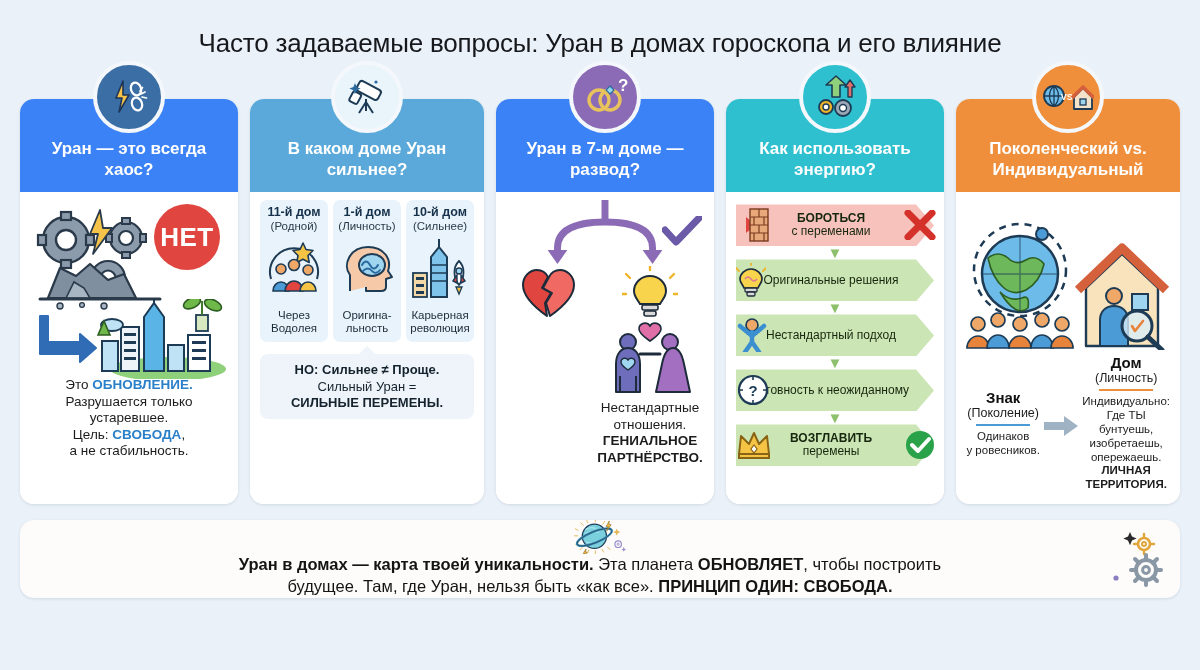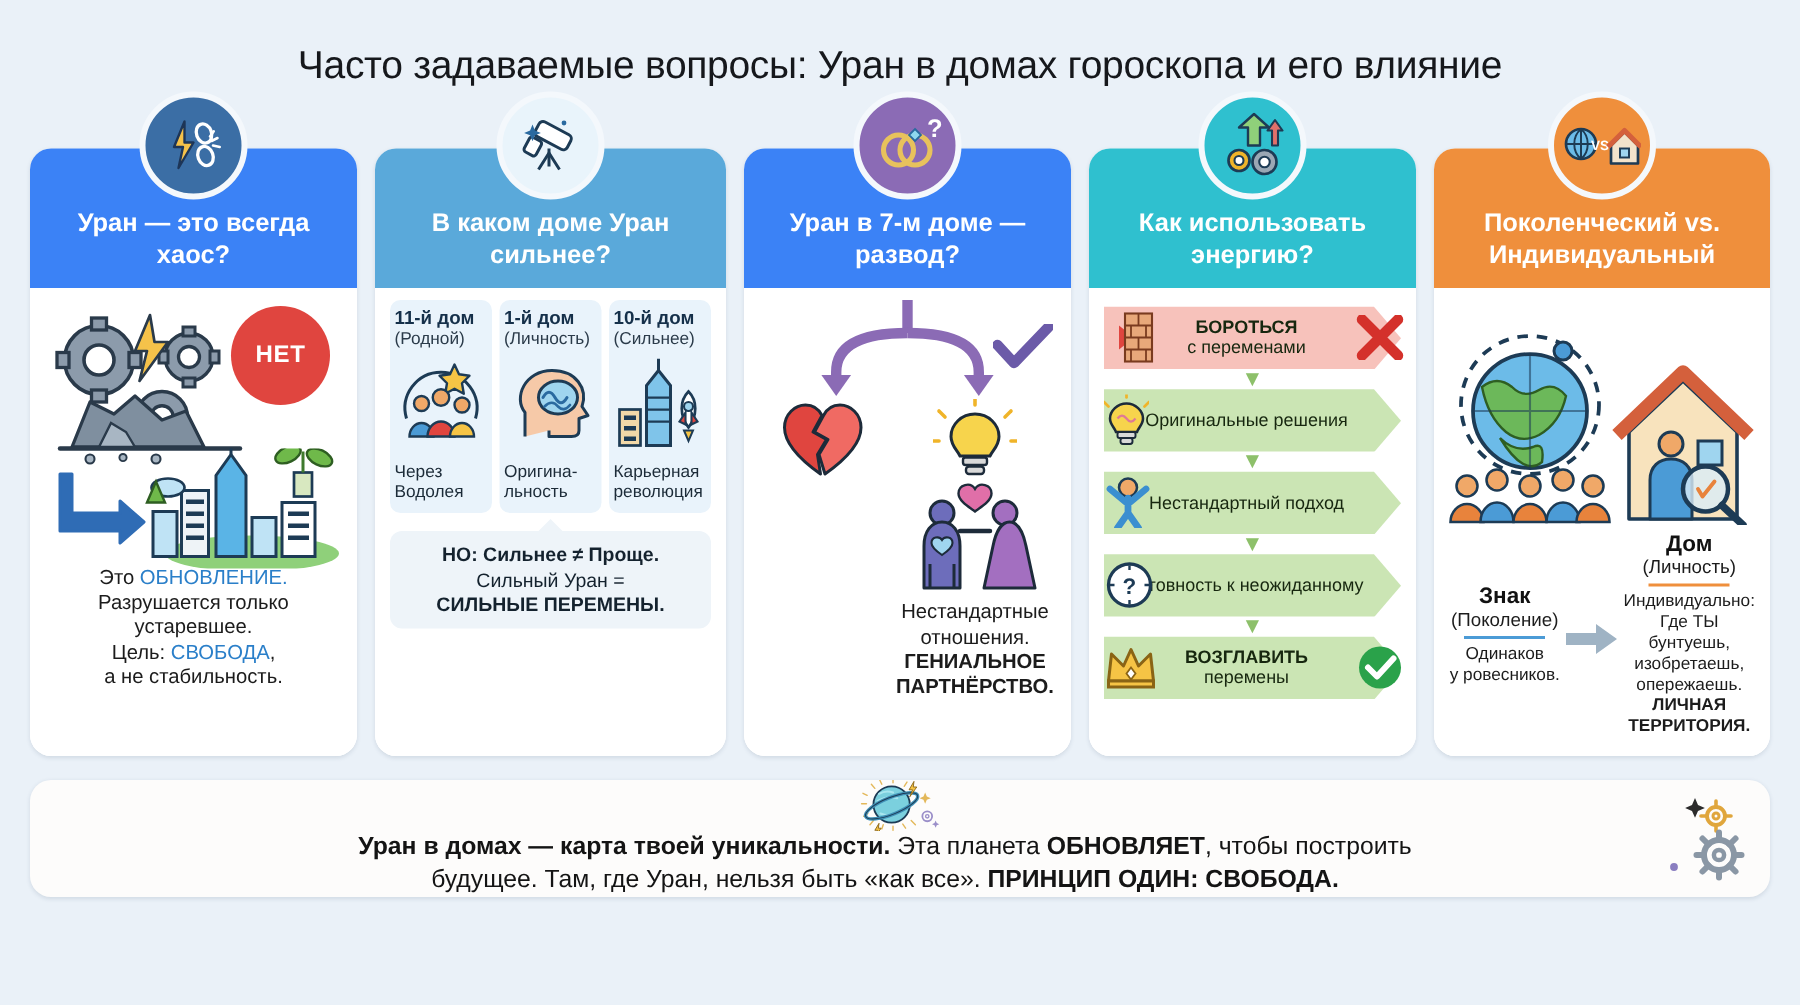--- a/index.html
+++ b/index.html
@@ -60,38 +60,38 @@
   .card-body {
     flex: 1;
     padding: 8px 10px 10px;
     display: flex;
     flex-direction: column;
     background: #fff;
     border-radius: 0 0 14px 14px;
     overflow: hidden;
   }
   .caption { text-align: center; font-size: 13.5px; line-height: 1.22; color: #1c1c1c; }
-  .accent-blue { color: #2a7fc9; font-weight: normal; }
+  .accent-blue { color: #2a7fc9; font-weight: bold; }
 
   
   .c1-art { position: relative; height: 175px; }
   .c1-bot { margin-top: 2px; }
   .net-circle {
     position: absolute; right: 8px; top: 4px;
     width: 66px; height: 66px; border-radius: 50%;
     background: #e0453f;
     display: flex; align-items: center; justify-content: center;
-    color: #fff; font-weight: bold; font-size: 16px; letter-spacing: .5px;
+    color: #fff; font-weight: bold; font-size: 26px; letter-spacing: .5px;
   }
 
   
   .cols { display: flex; gap: 5px; }
   .col {
     flex: 1; background: #e9f3fb; border-radius: 7px;
-    padding: 6px 3px 7px; text-align: left;
+    padding: 6px 3px 7px; text-align: center;
   }
   .col-t1 { font-size: 12.5px; font-weight: bold; color: #15304a; line-height: 1.1; }
   .col-t2 { font-size: 11.5px; color: #2b3b4a; line-height: 1.1; }
   .col-art { height: 74px; display: flex; align-items: center; justify-content: center; }
   .col-b { font-size: 11.5px; color: #1c2b38; line-height: 1.15; margin-top: 2px; }
   .note {
     margin-top: 12px; background: #eef4f9; border-radius: 8px;
     padding: 8px 6px; text-align: center; font-size: 13px; line-height: 1.25;
     color: #14222e; position: relative;
   }

